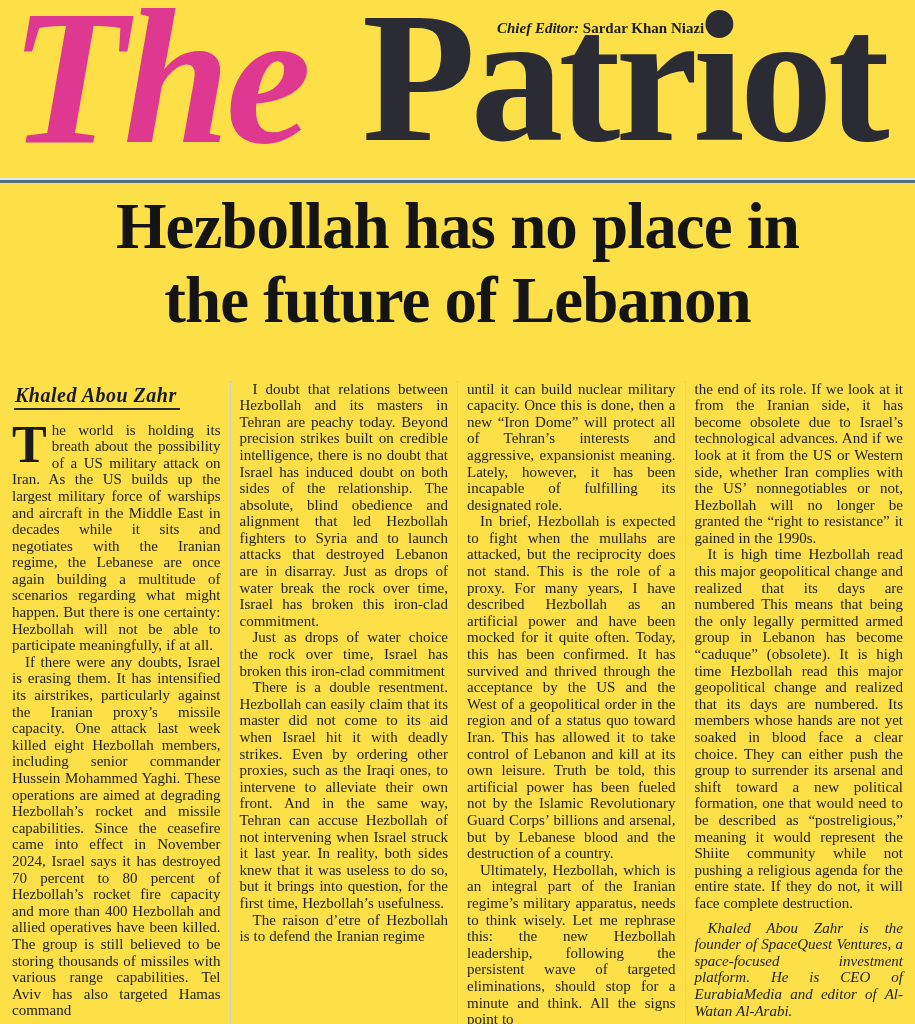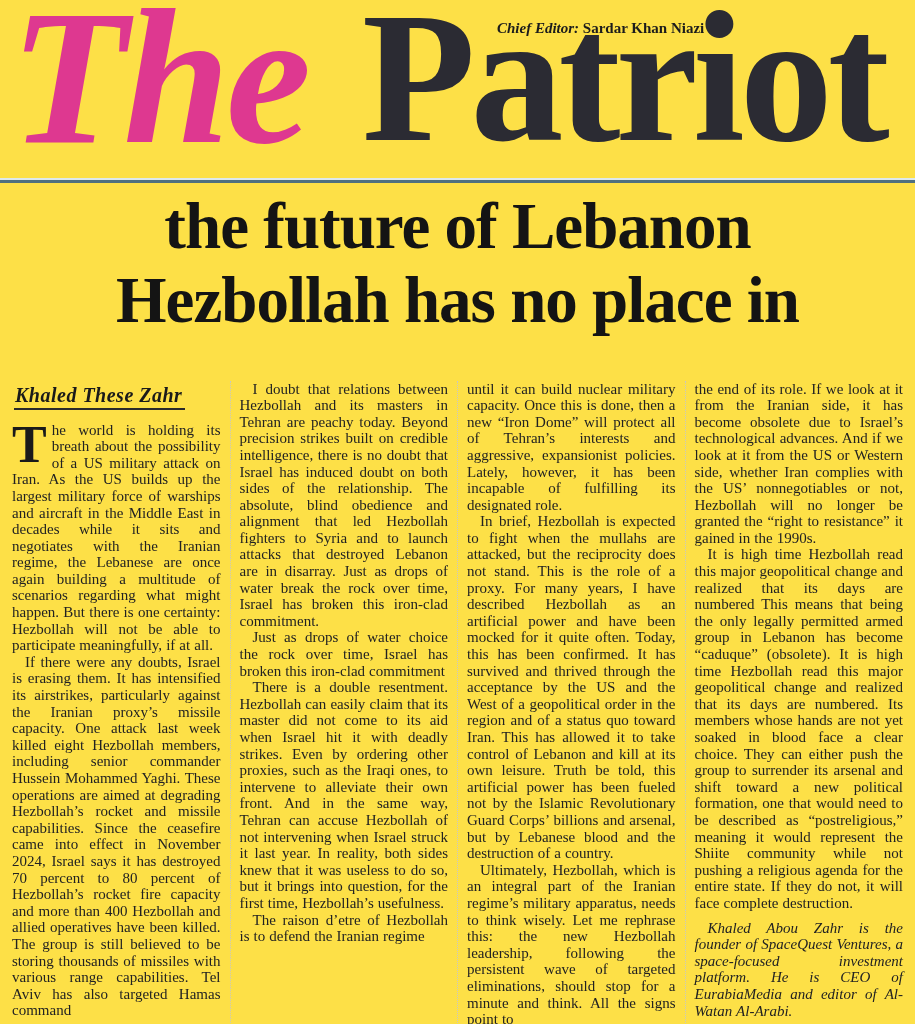--- a/index.html
+++ b/index.html
@@ -122,36 +122,36 @@
     <span class="masthead-patriot">Patriot</span>
     <div class="chief-editor">
       <span class="label">Chief Editor:</span>
       <span class="name">Sardar Khan Niazi</span>
     </div>
   </div>
 
   <div class="separator"></div>
 
   <h1 class="headline">
+    <div>Hezbollah has no place in</div>
     <div>the future of Lebanon</div>
-    <div>Hezbollah has no place in</div>
   </h1>
 
   <div class="columns">
     <div class="col">
-      <span class="byline">Khaled These Zahr</span>
+      <span class="byline">Khaled Abou Zahr</span>
     <p class="dropcap-para"><span class="dropcap">T</span><span>he world is holding its breath about the possibility of a US military attack on Iran. As the US builds up the largest military force of warships and aircraft in the Middle East in decades while it sits and negotiates with the Iranian regime, the Lebanese are once again building a multitude of scenarios regarding what might happen. But there is one certainty: Hezbollah will not be able to participate meaningfully, if at all.</span></p><p class="indent">If there were any doubts, Israel is erasing them. It has intensified its airstrikes, particularly against the Iranian proxy’s missile capacity. One attack last week killed eight Hezbollah members, including senior commander Hussein Mohammed Yaghi. These operations are aimed at degrading Hezbollah’s rocket and missile capabilities. Since the ceasefire came into effect in November 2024, Israel says it has destroyed 70 percent to 80 percent of Hezbollah’s rocket fire capacity and more than 400 Hezbollah and allied operatives have been killed. The group is still believed to be storing thousands of missiles with various range capabilities. Tel Aviv has also targeted Hamas command</p></div>
     <div class="col">
         <p class="indent">I doubt that relations between Hezbollah and its masters in Tehran are peachy today. Beyond precision strikes built on credible intelligence, there is no doubt that Israel has induced doubt on both sides of the relationship. The absolute, blind obedience and alignment that led Hezbollah fighters to Syria and to launch attacks that destroyed Lebanon are in disarray. Just as drops of water break the rock over time, Israel has broken this iron-clad commitment.</p>
         <p class="indent">Just as drops of water choice the rock over time, Israel has broken this iron-clad commitment</p>
         <p class="indent">There is a double resentment. Hezbollah can easily claim that its master did not come to its aid when Israel hit it with deadly strikes. Even by ordering other proxies, such as the Iraqi ones, to intervene to alleviate their own front. And in the same way, Tehran can accuse Hezbollah of not intervening when Israel struck it last year. In reality, both sides knew that it was useless to do so, but it brings into question, for the first time, Hezbollah’s usefulness.</p>
         <p class="indent">The raison d’etre of Hezbollah is to defend the Iranian regime</p>
       </div>
     <div class="col">
-        <p class="cont">until it can build nuclear military capacity. Once this is done, then a new “Iron Dome” will protect all of Tehran’s interests and aggressive, expansionist policies. Lately, however, it has been incapable of fulfilling its designated role.</p>
+        <p class="cont">until it can build nuclear military capacity. Once this is done, then a new “Iron Dome” will protect all of Tehran’s interests and aggressive, expansionist meaning. Lately, however, it has been incapable of fulfilling its designated role.</p>
         <p class="indent">In brief, Hezbollah is expected to fight when the mullahs are attacked, but the reciprocity does not stand. This is the role of a proxy. For many years, I have described Hezbollah as an artificial power and have been mocked for it quite often. Today, this has been confirmed. It has survived and thrived through the acceptance by the US and the West of a geopolitical order in the region and of a status quo toward Iran. This has allowed it to take control of Lebanon and kill at its own leisure. Truth be told, this artificial power has been fueled not by the Islamic Revolutionary Guard Corps’ billions and arsenal, but by Lebanese blood and the destruction of a country.</p>
         <p class="indent">Ultimately, Hezbollah, which is an integral part of the Iranian regime’s military apparatus, needs to think wisely. Let me rephrase this: the new Hezbollah leadership, following the persistent wave of targeted eliminations, should stop for a minute and think. All the signs point to</p>
       </div>
     <div class="col">
         <p class="cont">the end of its role. If we look at it from the Iranian side, it has become obsolete due to Israel’s technological advances. And if we look at it from the US or Western side, whether Iran complies with the US’ nonnegotiables or not, Hezbollah will no longer be granted the “right to resistance” it gained in the 1990s.</p>
         <p class="indent">It is high time Hezbollah read this major geopolitical change and realized that its days are numbered This means that being the only legally permitted armed group in Lebanon has become “caduque” (obsolete). It is high time Hezbollah read this major geopolitical change and realized that its days are numbered. Its members whose hands are not yet soaked in blood face a clear choice. They can either push the group to surrender its arsenal and shift toward a new political formation, one that would need to be described as “postreligious,” meaning it would represent the Shiite community while not pushing a religious agenda for the entire state. If they do not, it will face complete destruction.</p>
         <p class="bio">Khaled Abou Zahr is the founder of SpaceQuest Ventures, a space-focused investment platform. He is CEO of EurabiaMedia and editor of Al-Watan Al-Arabi.</p>
       </div>
   </div>
 

